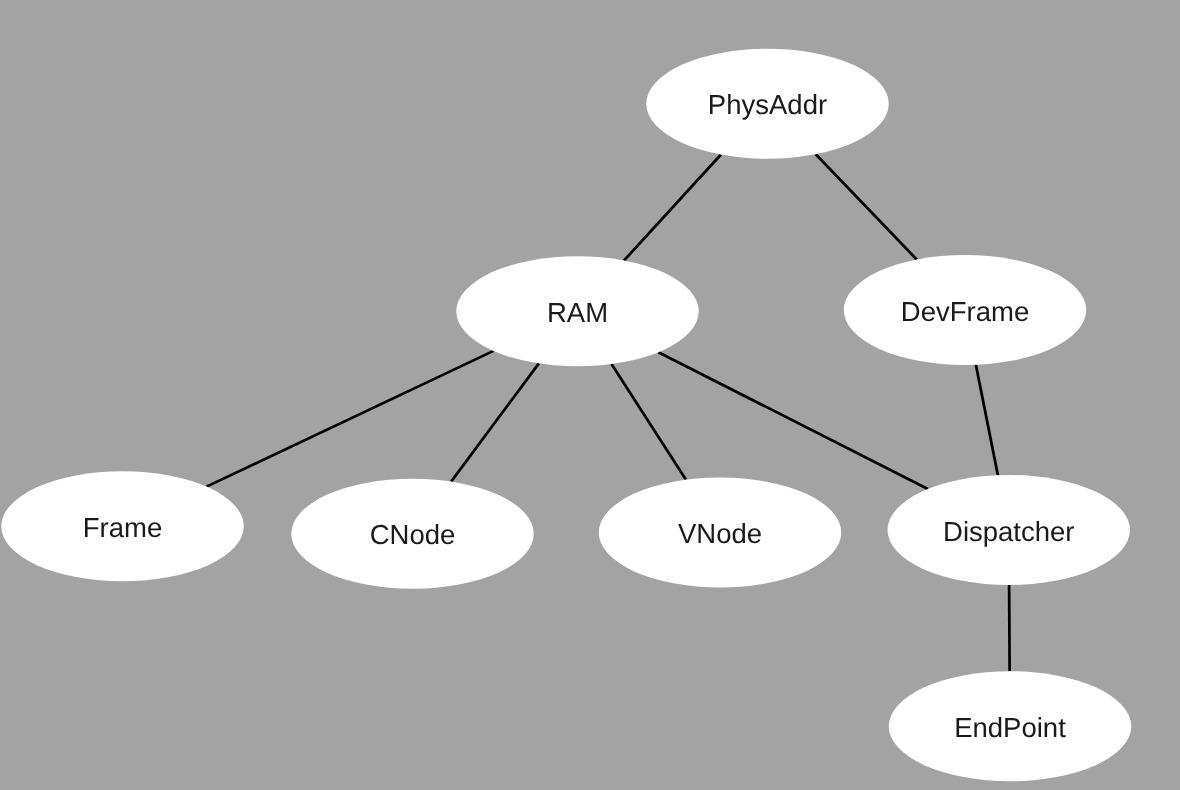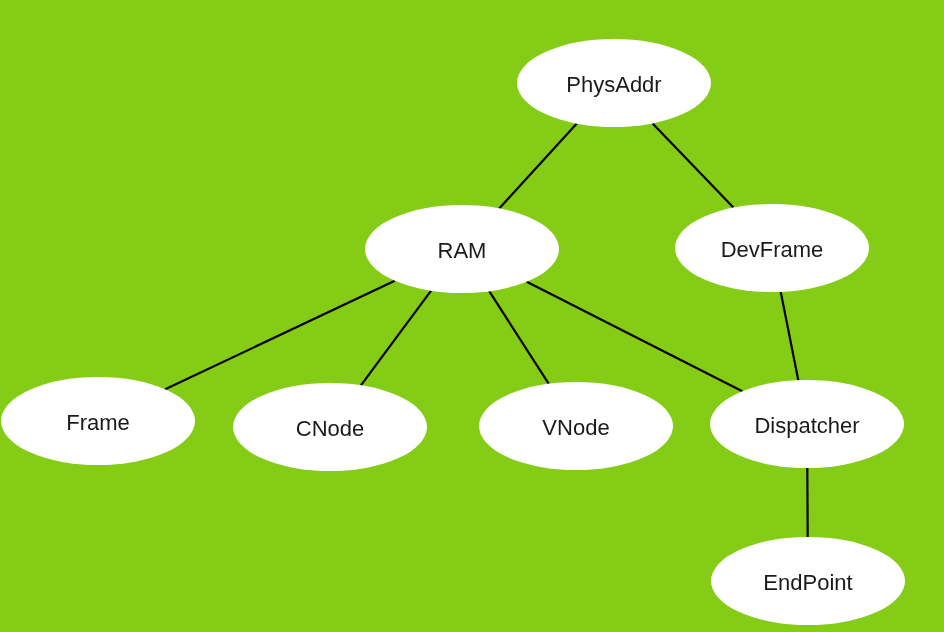--- a/index.html
+++ b/index.html
@@ -8,21 +8,21 @@
     padding: 0;
     background: #000000;
   }
   body {
     font-family: "Liberation Sans", sans-serif;
   }
   #diagram-canvas {
     position: relative;
     width: 944px;
     height: 632px;
-    background: #84cc16;
+    background: #a3a3a3;
     overflow: hidden;
   }
   #graph-svg {
     position: absolute;
     top: 0;
     left: 0;
     width: 944px;
     height: 632px;
     display: block;
   }

